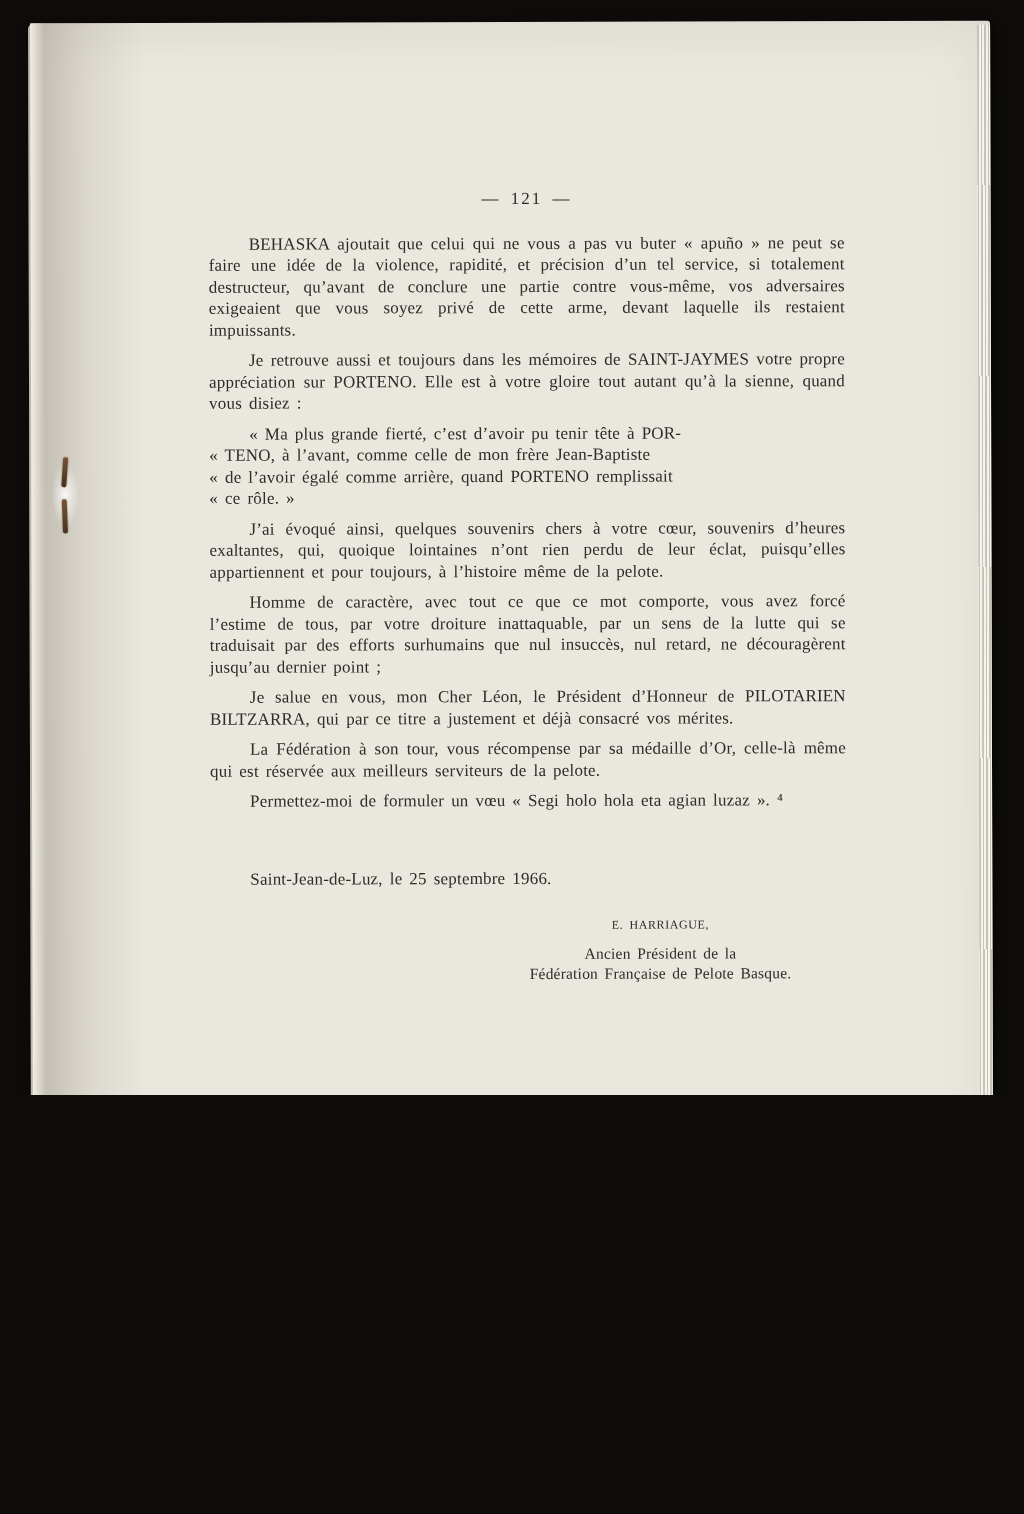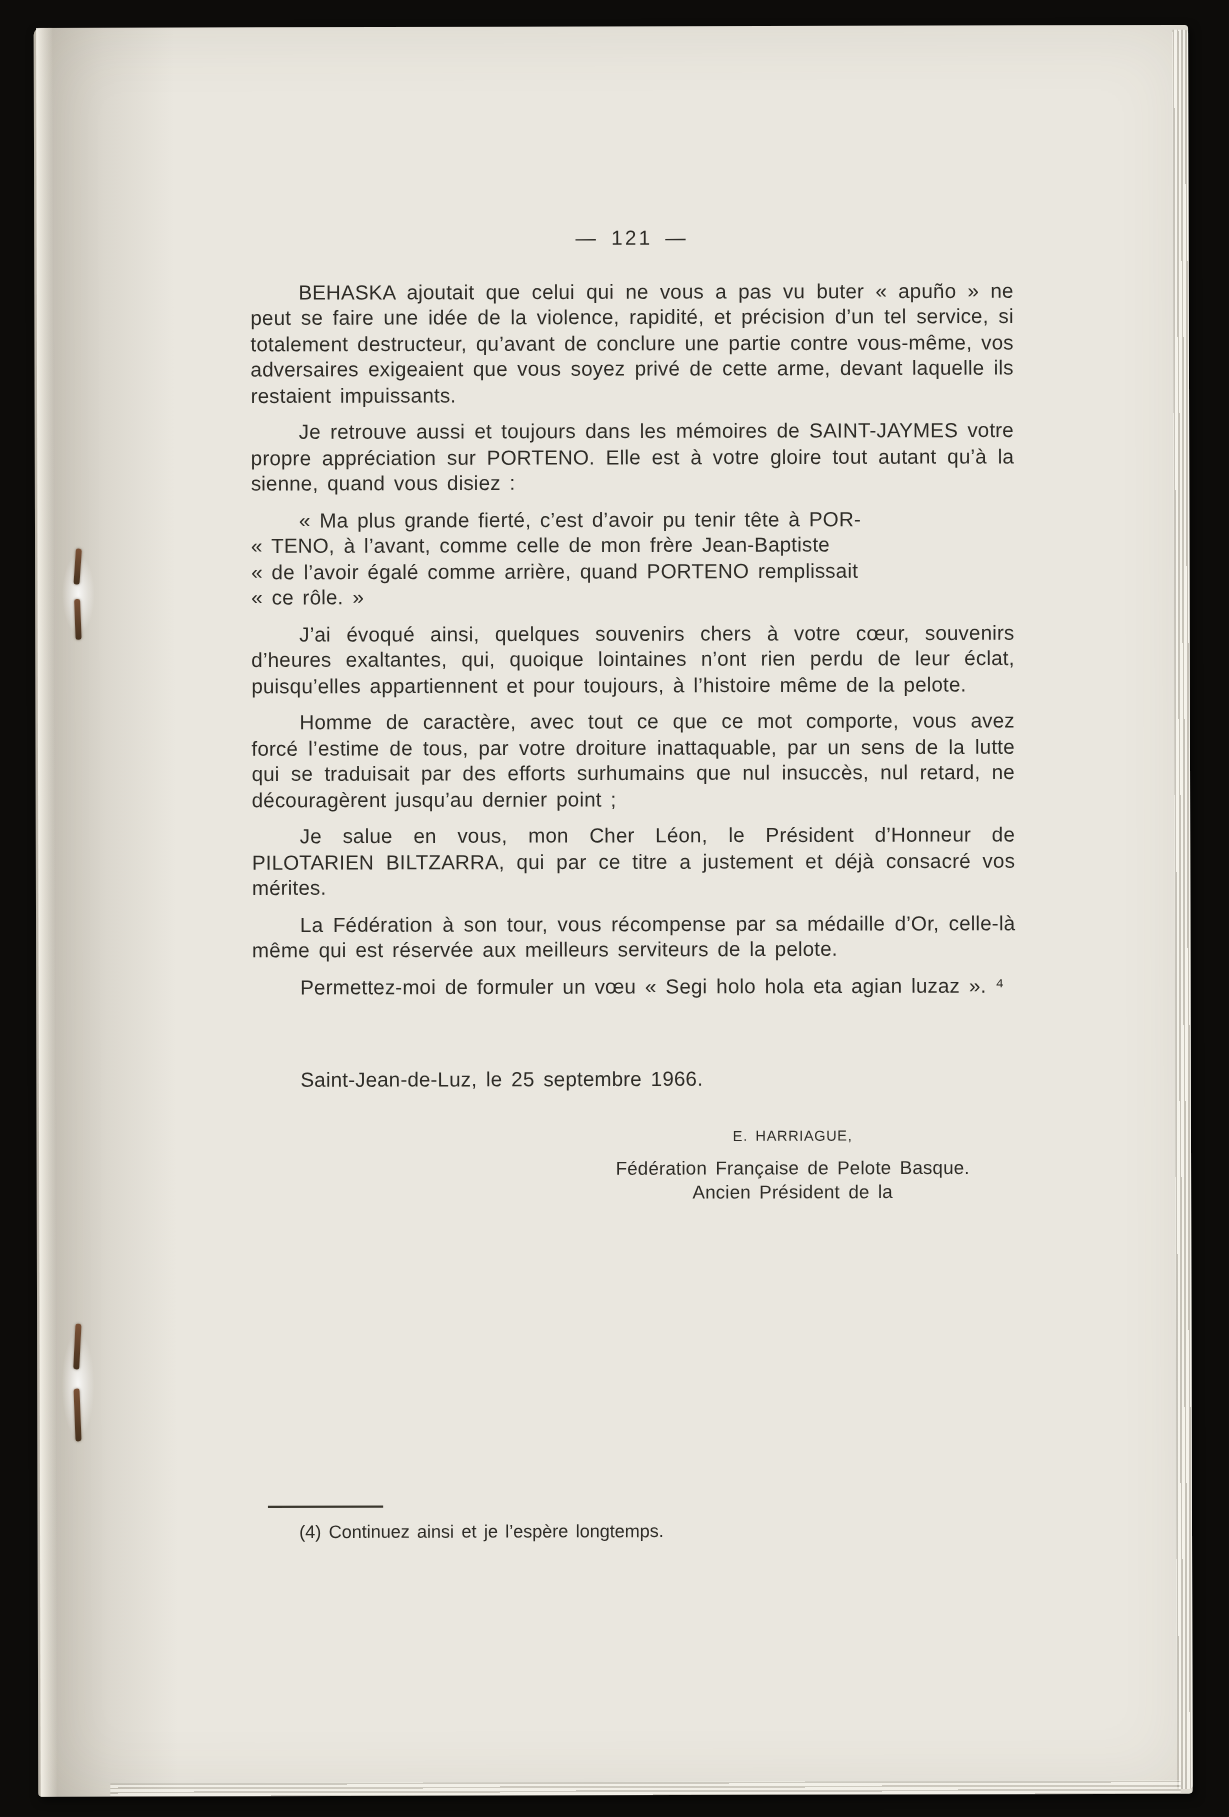--- a/index.html
+++ b/index.html
@@ -1,22 +1,22 @@
 <!DOCTYPE html>
 <html><head>
 <meta charset="utf-8">
 <style>
   html, body { margin: 0; padding: 0; background: #0d0c0a; }
   .scene {
     position: relative;
     width: 1024px;
-    height: 1514px;
+    height: 1095px;
     background: #0d0c0a;
     overflow: hidden;
-    font-family: Liberation Sans, sans-serif;
+    font-family: Liberation Serif, serif;
   }
   .page {
     position: absolute;
     left: 30px;
     top: 22px;
     width: 962px;
     height: 1474px;
     background: #eae7df;
     border-radius: 6px 3px 3px 3px;
     box-shadow: inset 0 0 60px rgba(90,80,60,0.12), 2px 3px 8px rgba(0,0,0,0.6);
@@ -171,22 +171,22 @@
       <p>J’ai évoqué ainsi, quelques souvenirs chers à votre cœur, souvenirs d’heures exaltantes, qui, quoique lointaines n’ont rien perdu de leur éclat, puisqu’elles appartiennent et pour toujours, à l’histoire même de la pelote.</p>
       <p>Homme de caractère, avec tout ce que ce mot comporte, vous avez forcé l’estime de tous, par votre droiture inattaquable, par un sens de la lutte qui se traduisait par des efforts surhumains que nul insuccès, nul retard, ne découragèrent jusqu’au dernier point ;</p>
       <p>Je salue en vous, mon Cher Léon, le Président d’Honneur de PILOTARIEN BILTZARRA, qui par ce titre a justement et déjà consacré vos mérites.</p>
       <p>La Fédération à son tour, vous récompense par sa médaille d’Or, celle-là même qui est réservée aux meilleurs serviteurs de la pelote.</p>
       <p>Permettez-moi de formuler un vœu « Segi holo hola eta agian luzaz ». ⁴</p>
 
       <div class="dateline">Saint-Jean-de-Luz, le 25 septembre 1966.</div>
 
       <div class="signature">
         <div class="sig-name">E. HARRIAGUE,</div>
+        <div class="sig-title">Ancien Président de la</div>
         <div class="sig-title">Fédération Française de Pelote Basque.</div>
-        <div class="sig-title">Ancien Président de la</div>
       </div>
     </div>
 
     <div class="footnote-block">
       <div class="footnote-rule"></div>
       <div class="footnote-text">(4) Continuez ainsi et je l’espère longtemps.</div>
     </div>
 
     <div class="edge-right"></div>
     <div class="edge-bottom"></div>

